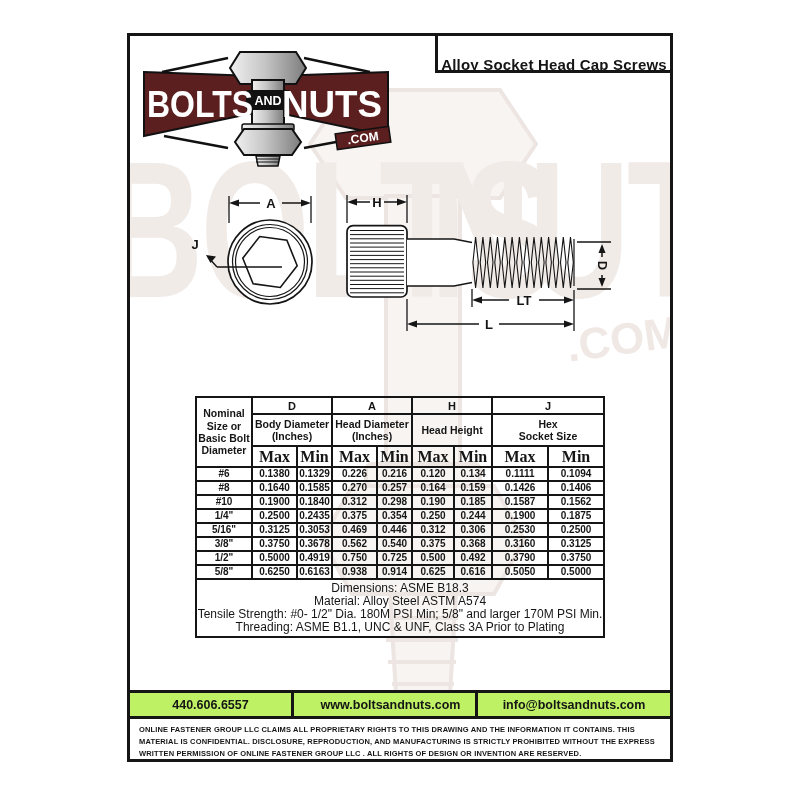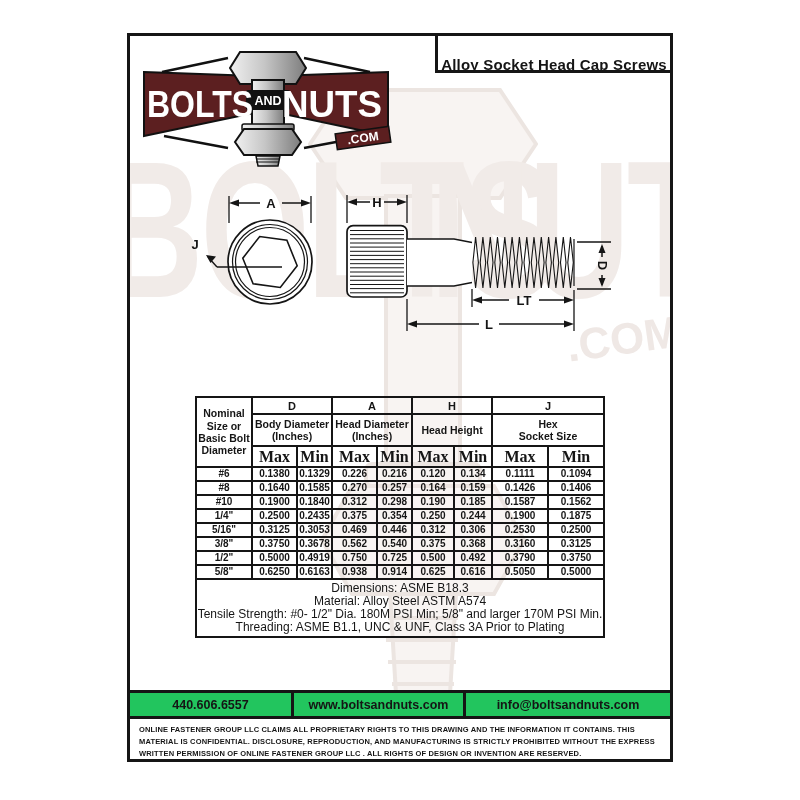--- a/index.html
+++ b/index.html
@@ -27,24 +27,24 @@
   table.spec td,table.spec th{border:2px solid #151515;padding:0;text-align:center;vertical-align:middle;font-weight:700;background:transparent;}
   .corner{font-size:10.5px;line-height:1.18;white-space:pre-line;}
   .grp{font-size:11px;height:15px;}
   .desc{font-size:10.5px;height:30px;line-height:1.15;white-space:pre-line;}
   .mm{font-size:16px;height:19px;font-family:Liberation Serif, serif;}
   tr.data td{font-size:10px;height:12px;line-height:12px;}
   td.notes-cell{text-align:left;vertical-align:top;padding:3px 7px;height:56px;}
   .note-line{font-size:12px;font-weight:400;line-height:13px;}
 
   
-  .contact{position:absolute;left:0;right:0;top:654px;height:29px;border-top:3px solid #151515;border-bottom:3px solid #151515;display:flex;z-index:2;background:#22c55e;box-sizing:border-box;}
+  .contact{position:absolute;left:0;right:0;top:654px;height:29px;border-top:3px solid #151515;border-bottom:3px solid #151515;display:flex;z-index:2;background:#bef264;box-sizing:border-box;}
   .contact .cell{display:flex;align-items:center;justify-content:center;font-size:12.5px;font-weight:700;box-sizing:border-box;}
   .c1{width:164px;border-right:3px solid #151515;}
-  .c2{width:172px;border-right:3px solid #151515;}
+  .c2{width:172px;border-right:3px solid #151515;margin-left:12px;}
   .c3{flex:1;text-align:center;}
   .disclaimer{position:absolute;left:0;right:0;top:683px;bottom:0;padding:5px 9px;font-size:7.5px;font-weight:600;line-height:1.6;letter-spacing:.15px;z-index:2;border-radius:17px;}
 </style>
 </head>
 <body>
 
 <div class="page">
 
   <div class="wm">
     <svg class="wm-bolt" width="230" height="620" viewBox="0 0 230 620">

